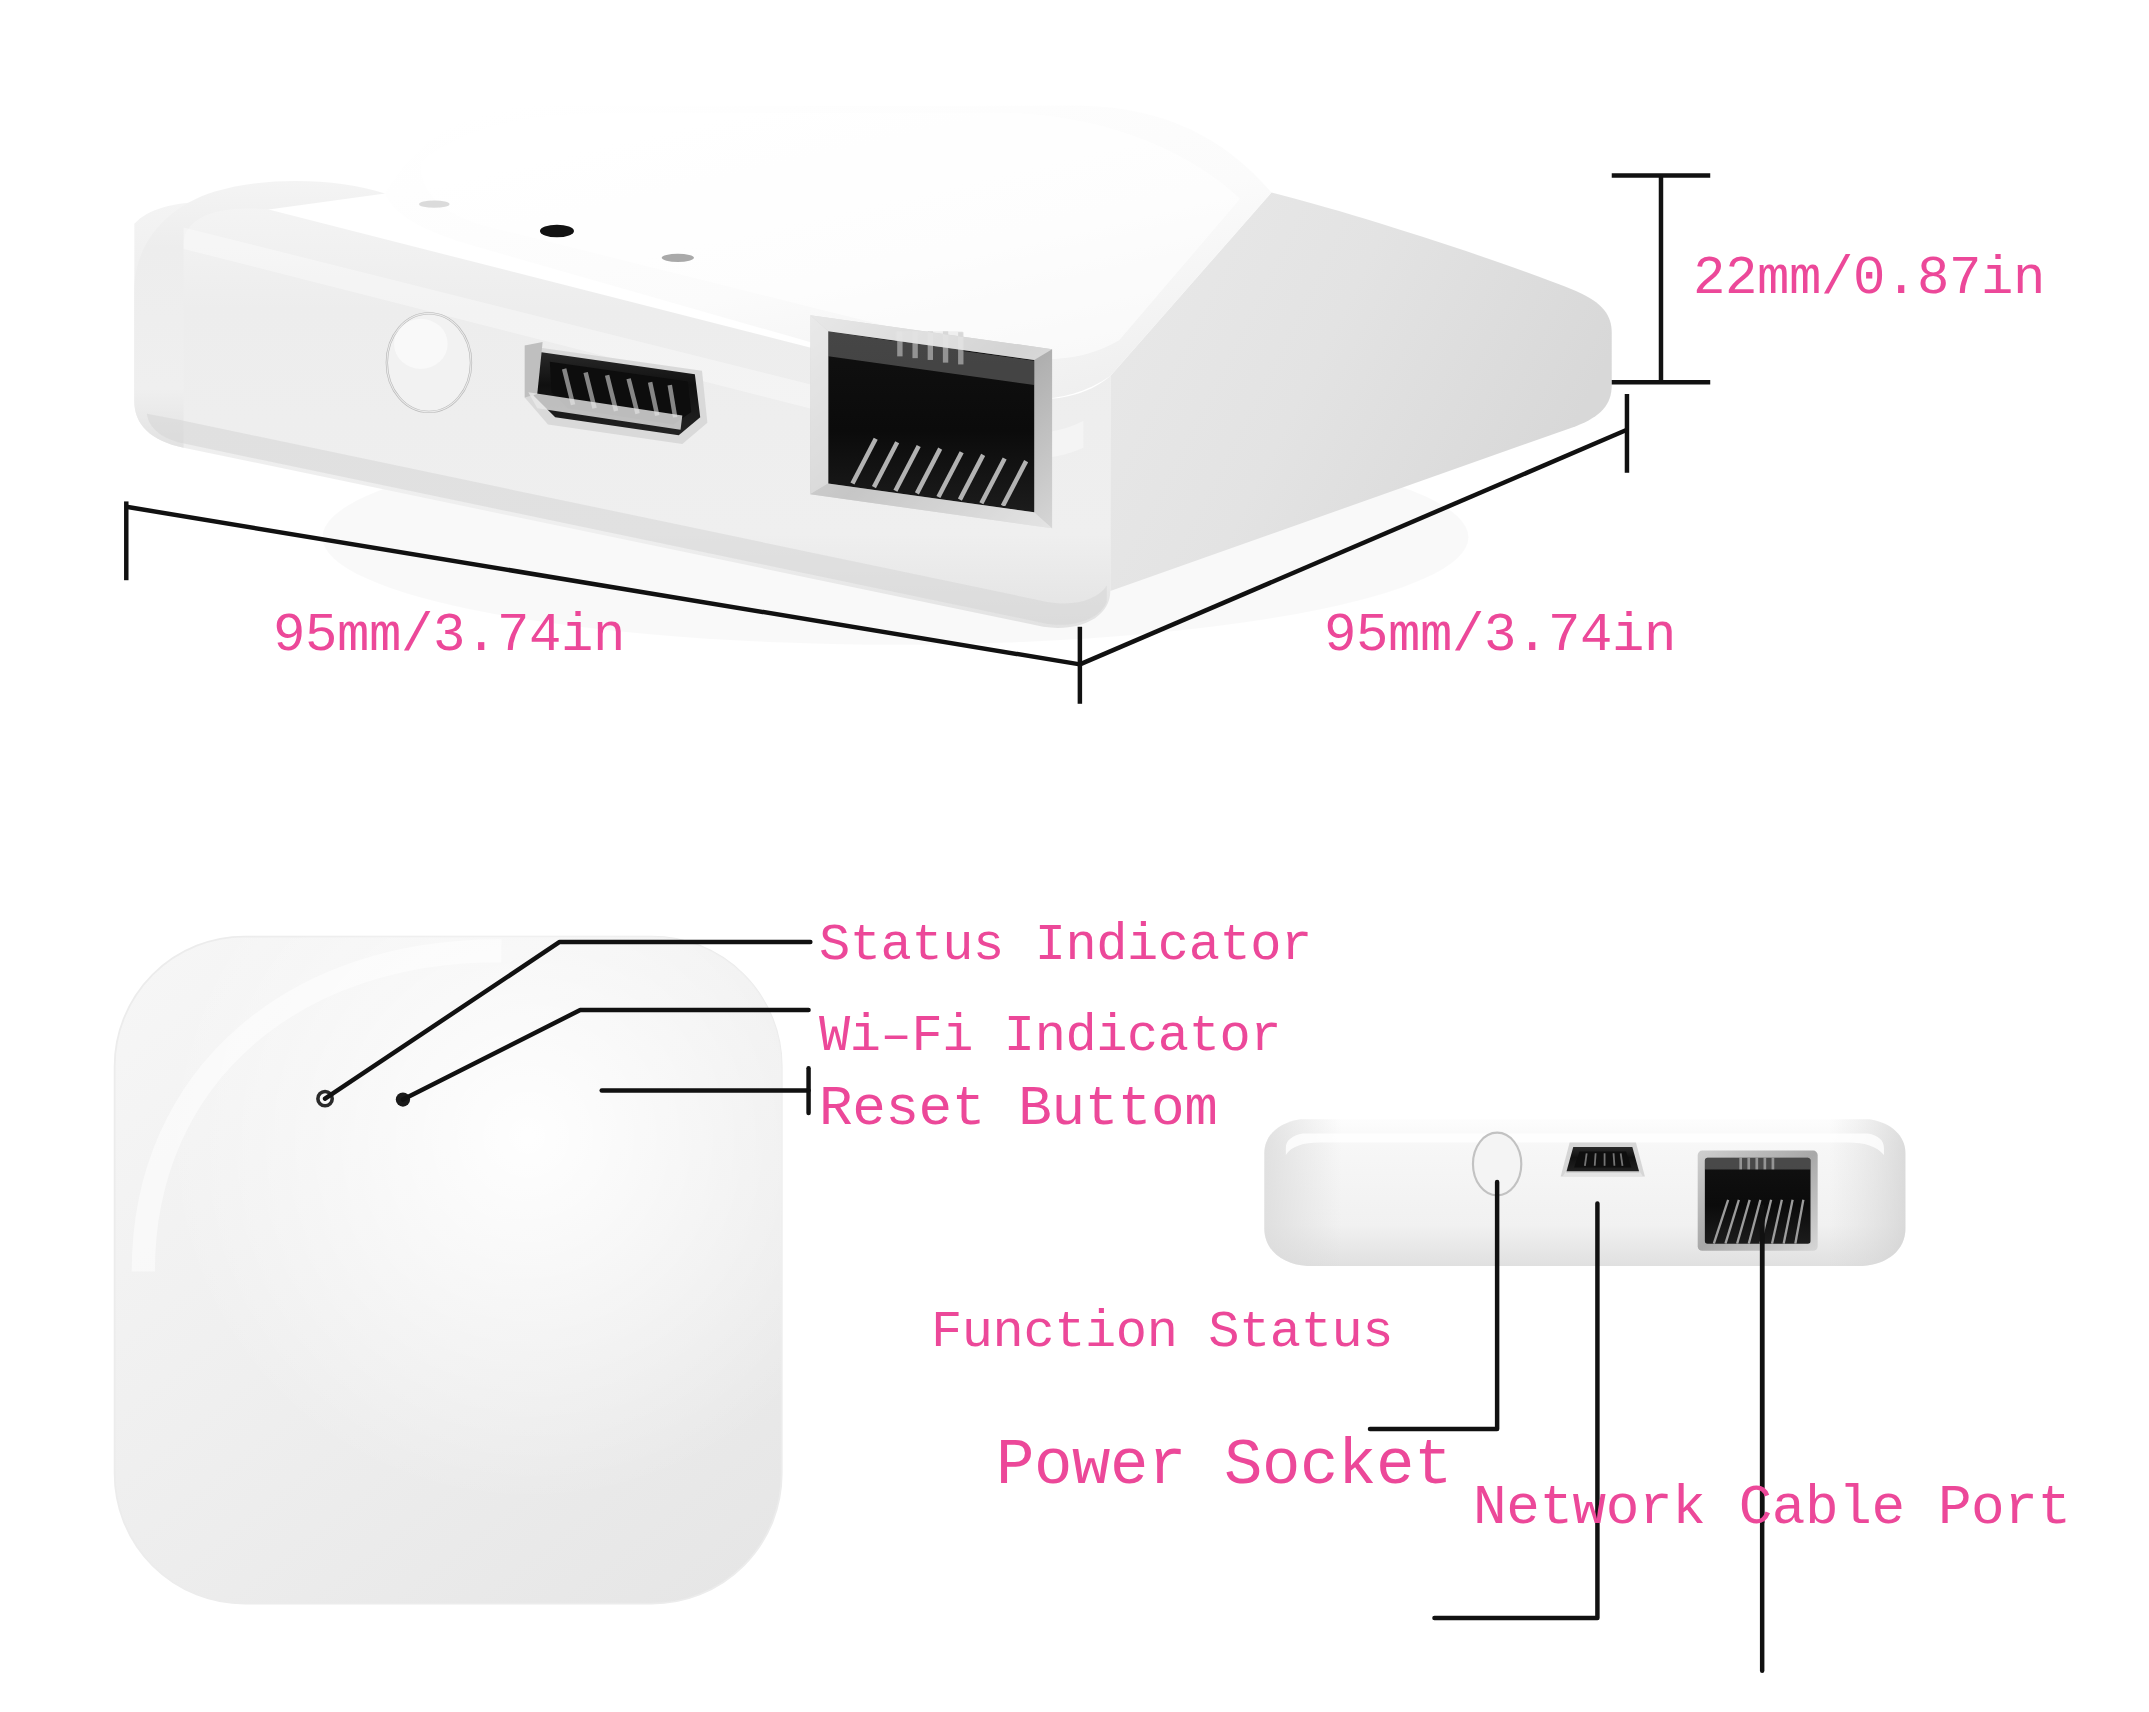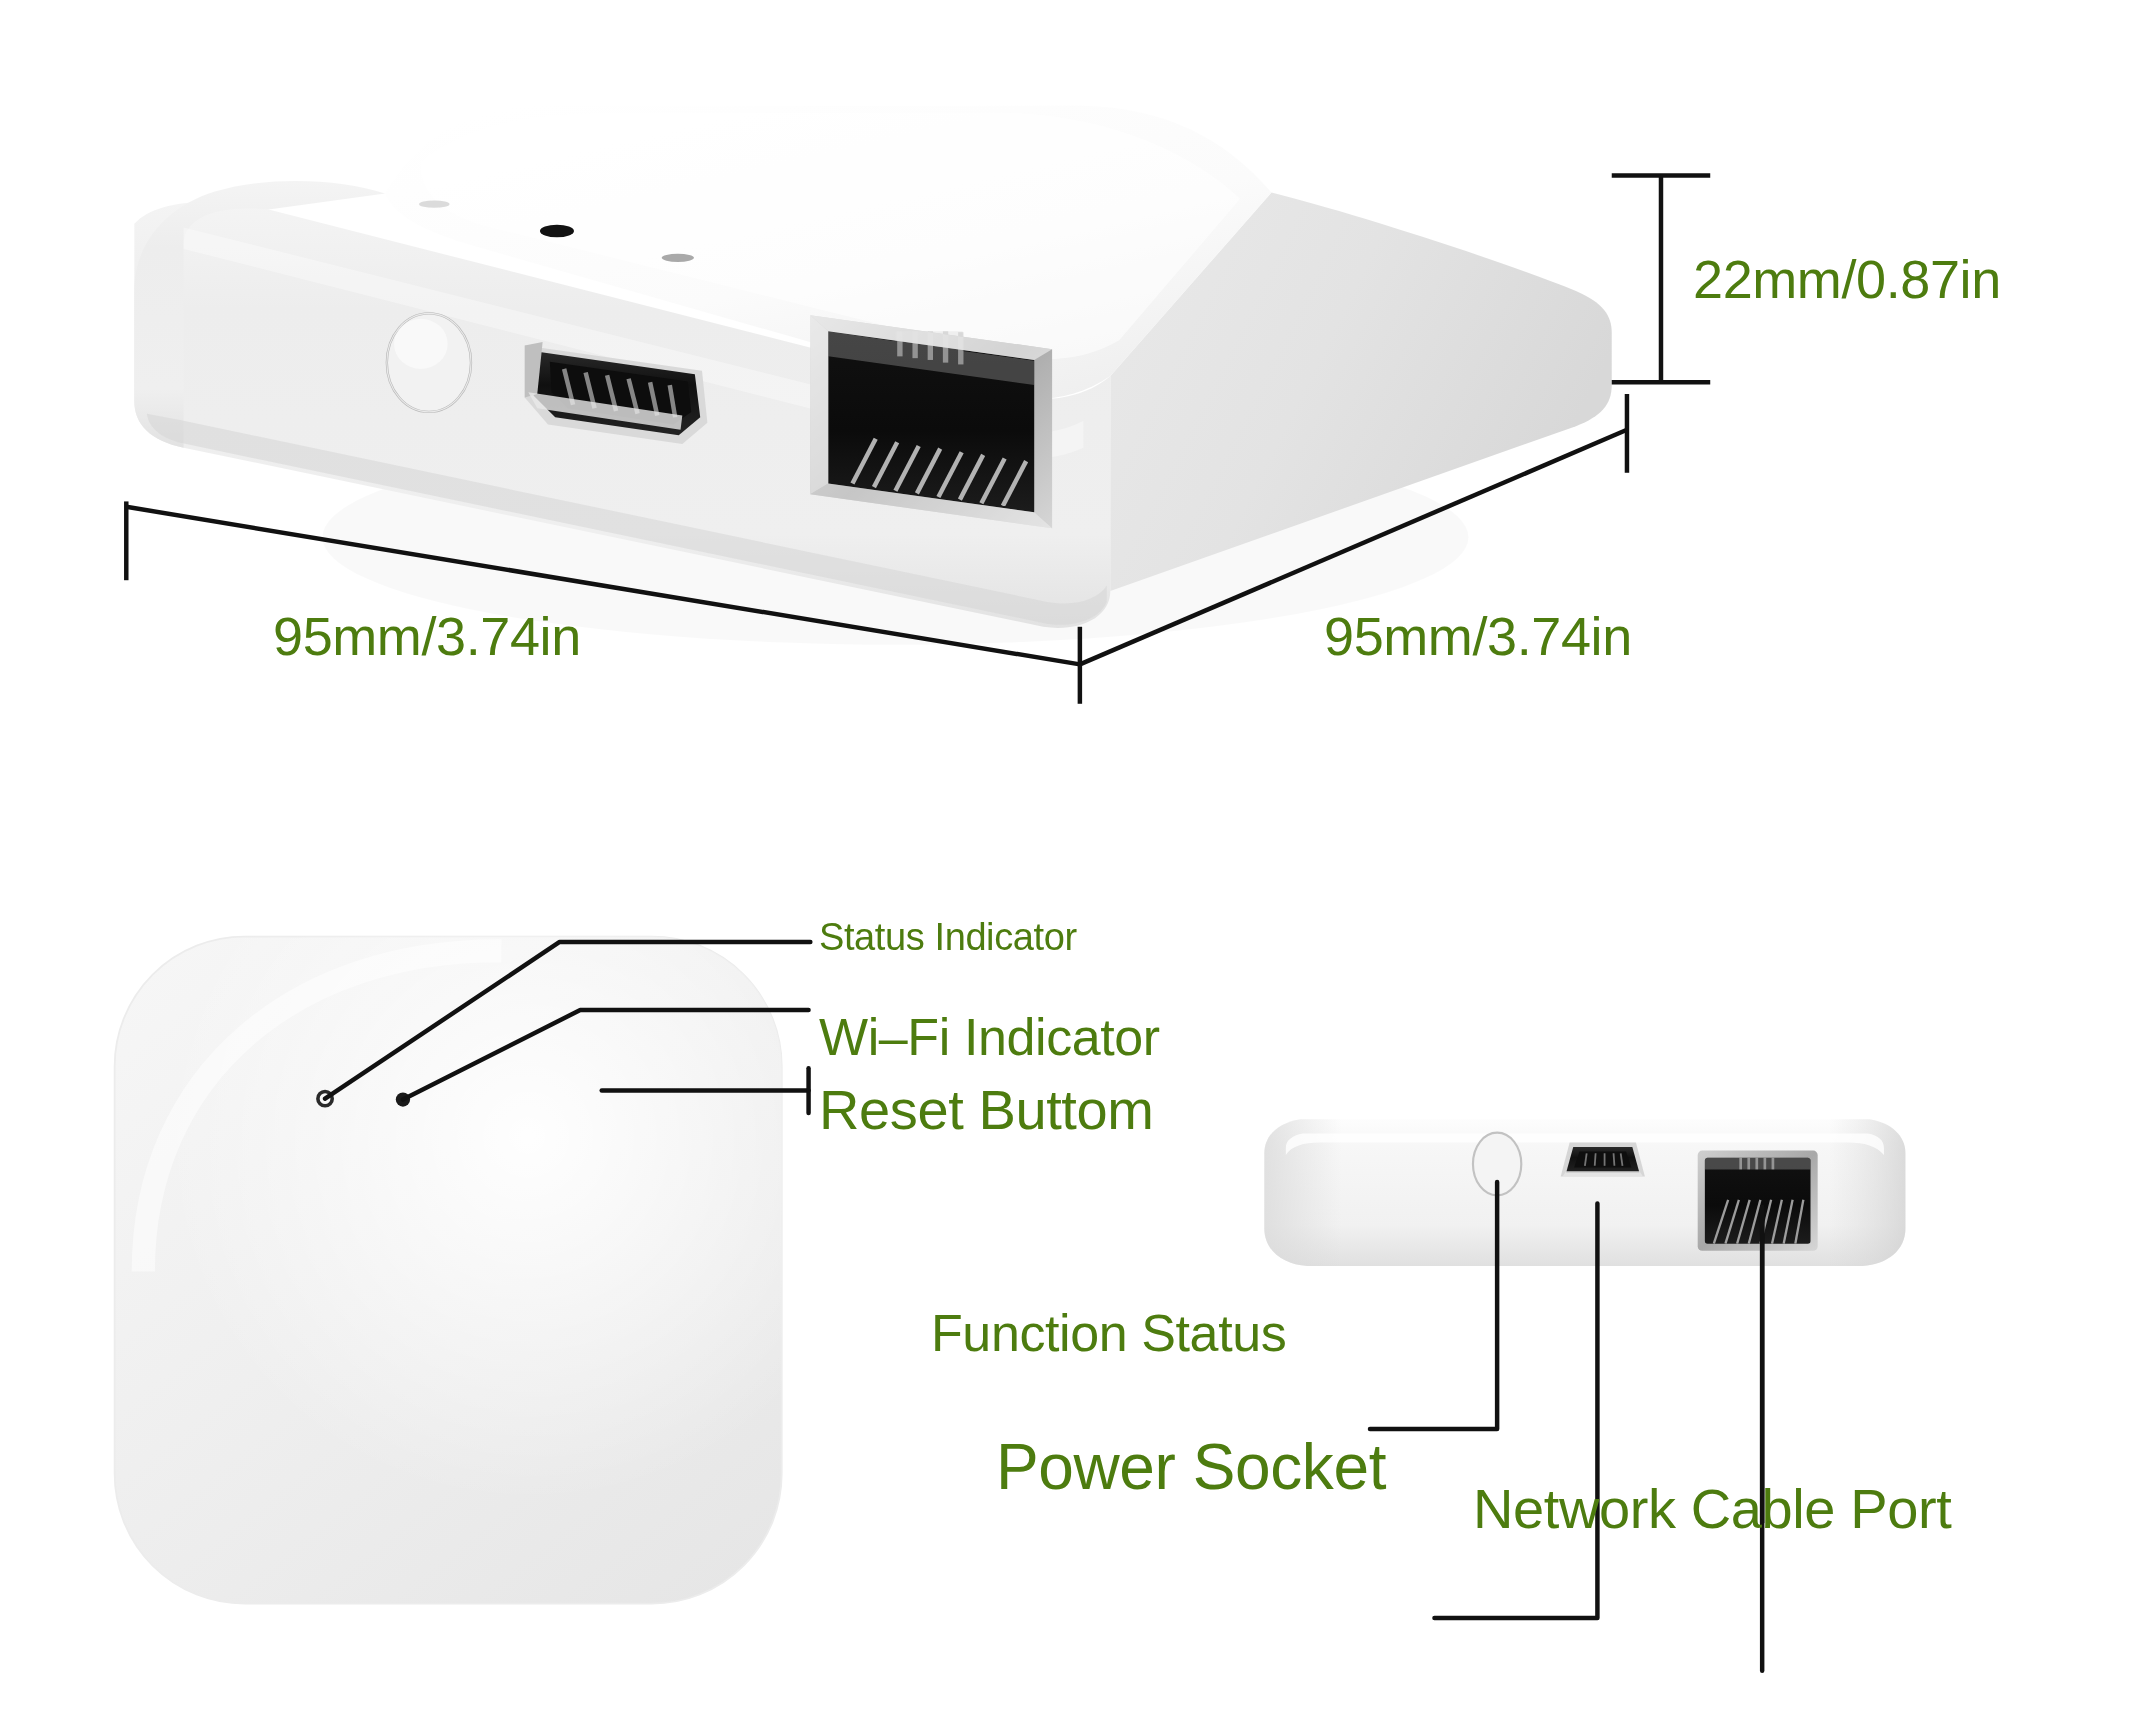--- a/index.html
+++ b/index.html
@@ -5,31 +5,31 @@
   html,body{margin:0;padding:0;background:#ffffff;}
   body{
     width:2149px;height:1712px;overflow:hidden;
     font-family:"Liberation Sans","DejaVu Sans",sans-serif;
     color:#141414;
   }
   #stage{position:relative;width:2149px;height:1712px;background:#fff;}
   #art{position:absolute;left:0;top:0;width:2149px;height:1712px;}
   .dimlabel,.calloutlabel{
     position:absolute;
-    font-family:Liberation Sans, sans-serif;
+    font-family:Liberation Mono, monospace;
     font-weight:400;
-    color:#4d7c0f;
+    color:#ec4899;
     white-space:nowrap;
     letter-spacing:-0.4px;
   }
   .dim-95-left{left:273px;  top:605px; font-size:54px;}
   .dim-95-right{left:1324px;top:605px; font-size:54px;}
   .dim-22{left:1693px; top:248px; font-size:54px;}
 
-  .cl-status{left:819px;  top:916px; font-size:38px;}
+  .cl-status{left:819px;  top:916px; font-size:52px;}
   .cl-wifi{left:819px;    top:997px; font-size:52px;margin-top:10px;}
   .cl-reset{left:819px;   top:1077px; font-size:56px;}
   .cl-function{left:931px;top:1303px; font-size:52px;}
   .cl-power{left:996px;  top:1430px; font-size:64px;}
   .cl-network{left:1473px;top:1476px; font-size:56px;}
 </style>
 </head>
 <body>
 
 <div id="stage">

